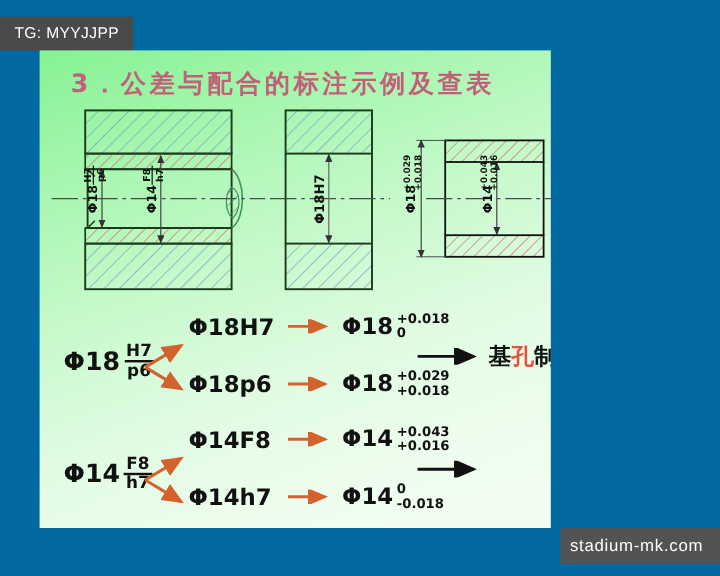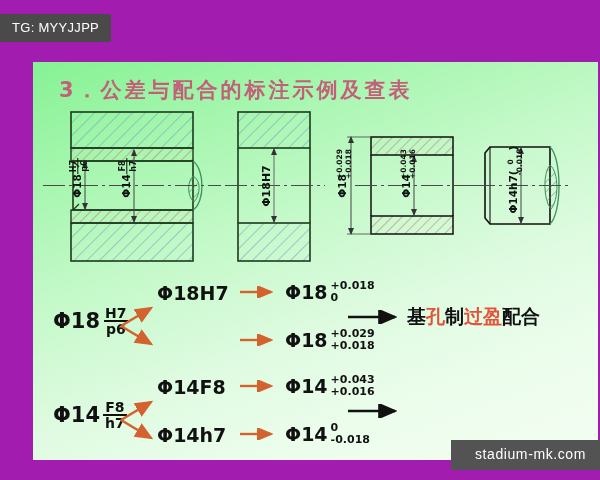--- a/index.html
+++ b/index.html
@@ -2,51 +2,50 @@
 <html><head>
 <meta charset="utf-8">
 <style>
   html, body {
     margin: 0; padding: 0;
     width: 600px; height: 480px;
     background: #ffffff;
     font-family: "Liberation Sans", sans-serif;
     overflow: hidden;
   }
-  #root { position: relative; width: 600px; height: 480px; background:#a21caf; }
+  #root { position: relative; width: 600px; height: 480px; background:#0369a1; }
 
   
   .tag-badge {
     position: absolute; left: 0; top: 14px;
     background: #4a4a4a; color: #ffffff;
     font-size: 13px; line-height: 1;
     padding: 7px 12px 8px 12px;
     letter-spacing: .3px;
     white-space: nowrap;
   }
 
   
   .watermark {
     position: absolute; right: 0; bottom: 10px;
     background: #535353; color: #ffffff;
     font-size: 14px; line-height: 1;
-    padding: 7px 14px 9px 24px;
+    padding: 7px 14px 9px 8px;
     letter-spacing: .6px;
     white-space: nowrap;
   }
 
   
   .slide {
     position: absolute; left: 33px; top: 42px;
-    width: 565px; height: 398px;
+    width: 426px; height: 398px;
     background: linear-gradient(160deg,
         #86f294 0%, #9cf5a6 14%, #c3f9c8 40%,
         #dffbe1 62%, #ecfdec 80%, #f3fdf2 100%);
     overflow: hidden;
-    margin-top: 20px;
   }
 
   .slide-title {
     position: absolute; left: 26px; top: 14px;
     font-size: 21px; font-weight: 700;
     color: #c2607a;
     letter-spacing: 3px;
     white-space: nowrap;
     font-family: "DejaVu Sans", sans-serif;
   }
@@ -270,20 +269,21 @@
           <defs>
             <marker id="oar" markerWidth="7" markerHeight="7" refX="6" refY="3" orient="auto">
               <path d="M0,0 L7,3 L0,6 z" fill="#d4622f"></path>
             </marker>
           </defs>
           <line x1="2" y1="24" x2="32" y2="6" stroke="#d4622f" stroke-width="2.6" marker-end="url(#oar)"></line>
           <line x1="2" y1="24" x2="32" y2="42" stroke="#d4622f" stroke-width="2.6" marker-end="url(#oar)"></line>
         </svg>
 
         <div class="mid-top">Φ18H7</div>
+        <div class="mid-bot">Φ18p6</div>
 
         <svg class="arr" style="left:192px; top:6px;" width="40" height="12">
           <line x1="1" y1="6" x2="32" y2="6" stroke="#d4622f" stroke-width="2.4" marker-end="url(#oar)"></line>
         </svg>
         <svg class="arr" style="left:192px; top:54px;" width="40" height="12">
           <line x1="1" y1="6" x2="32" y2="6" stroke="#d4622f" stroke-width="2.4" marker-end="url(#oar)"></line>
         </svg>
 
         <div class="res-top">
           <span>Φ18</span>

